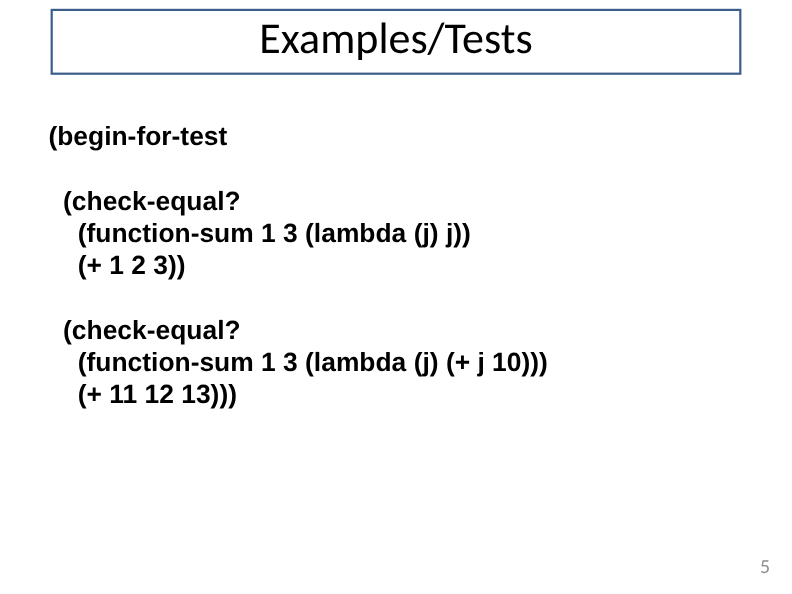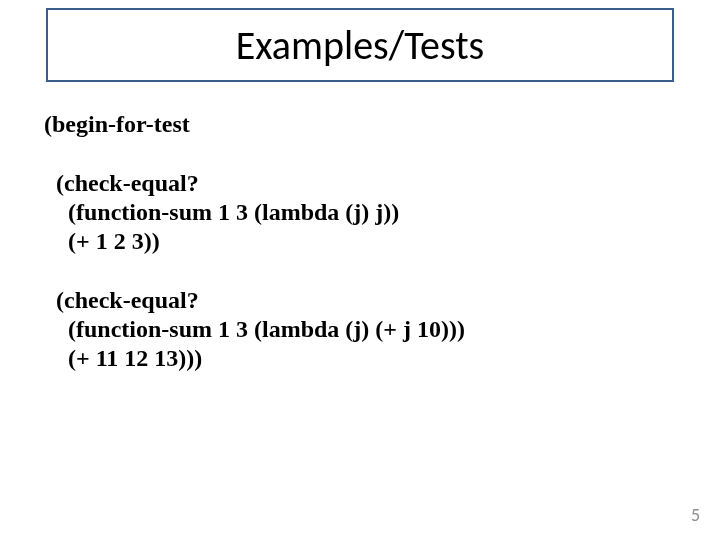--- a/index.html
+++ b/index.html
@@ -3,36 +3,36 @@
 <meta charset="utf-8">
 <style>
   * { margin: 0; padding: 0; box-sizing: border-box; }
   html, body { width: 720px; height: 540px; background: #fff; font-family: Calibri, Arial, sans-serif; overflow: hidden; }
   .slide { position: relative; width: 720px; height: 540px; }
   .title-box {
     position: absolute;
     left: 46px;
     top: 8px;
     width: 628px;
-    height: 74px;
+    height: 60px;
     border: 2px solid #3b5d8a;
     display: flex;
-    align-items: center;
+    align-items: flex-start;
     justify-content: center;
   }
   .title-text {
     font-size: 40px;
     color: #000;
     font-weight: 400;
   }
   .code-block {
     position: absolute;
     left: 44px;
     top: 110px;
-    font-family: Liberation Serif, serif;
+    font-family: Liberation Sans, sans-serif;
     font-size: 24px;
     font-weight: 700;
     color: #000;
     line-height: 1.22;
     white-space: pre;
   }
   .page-num {
     position: absolute;
     right: 20px;
     bottom: 14px;

